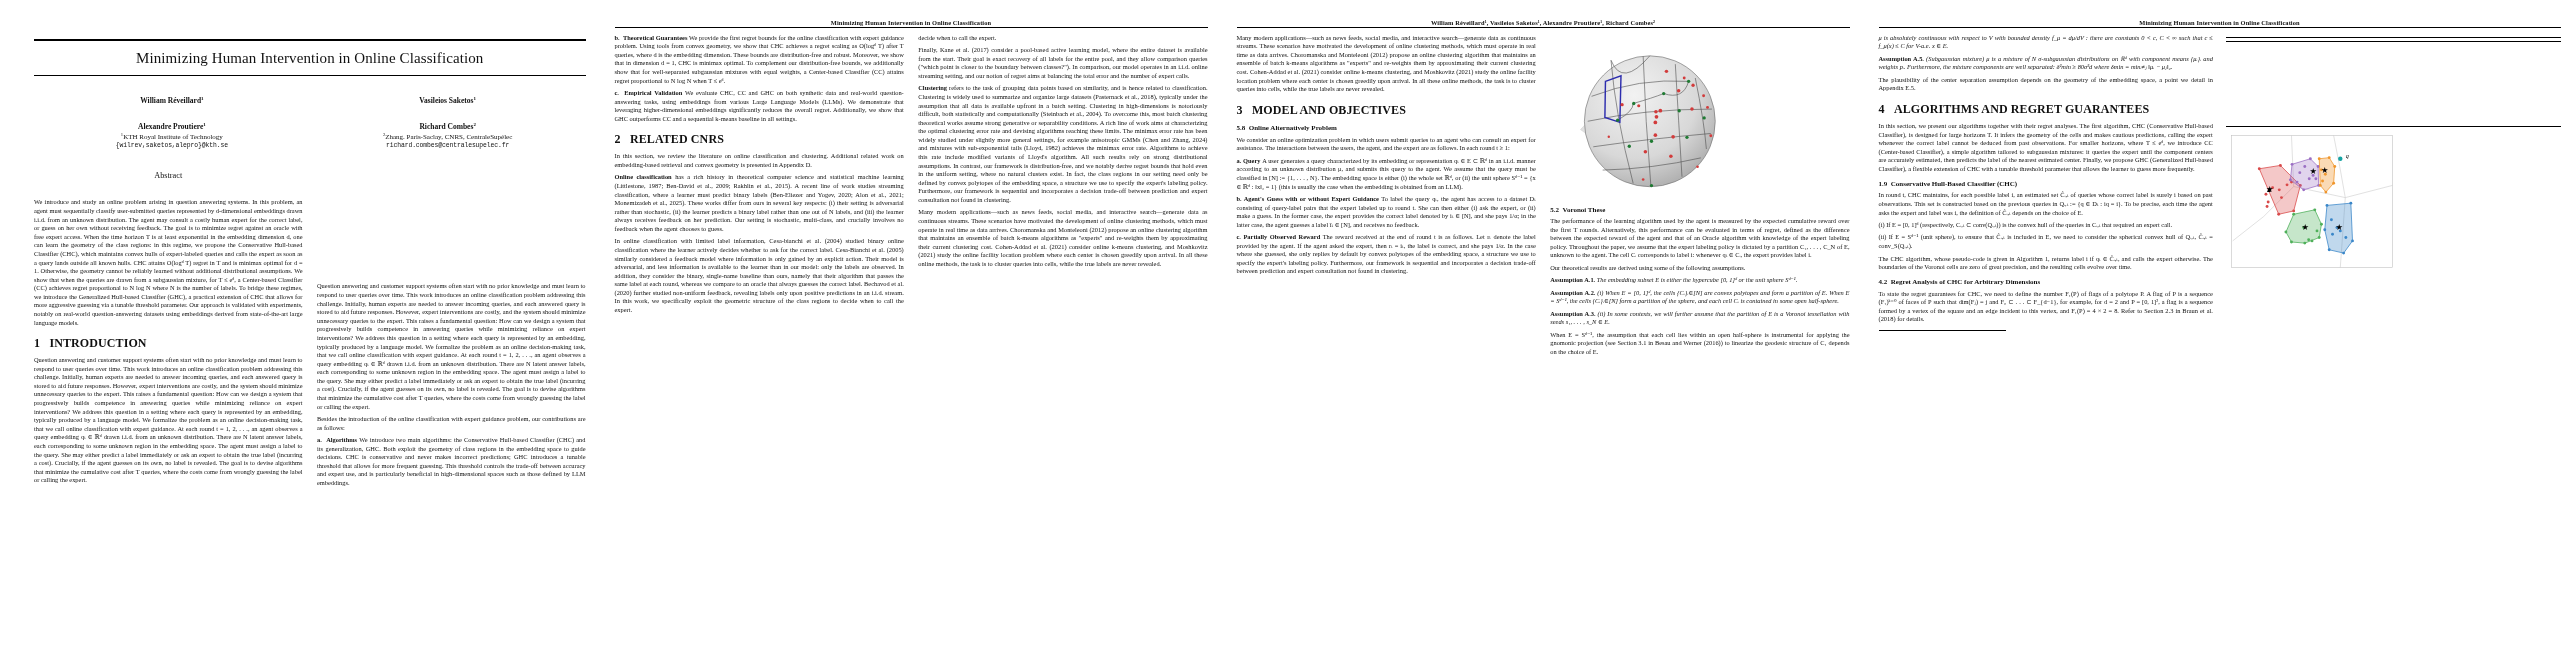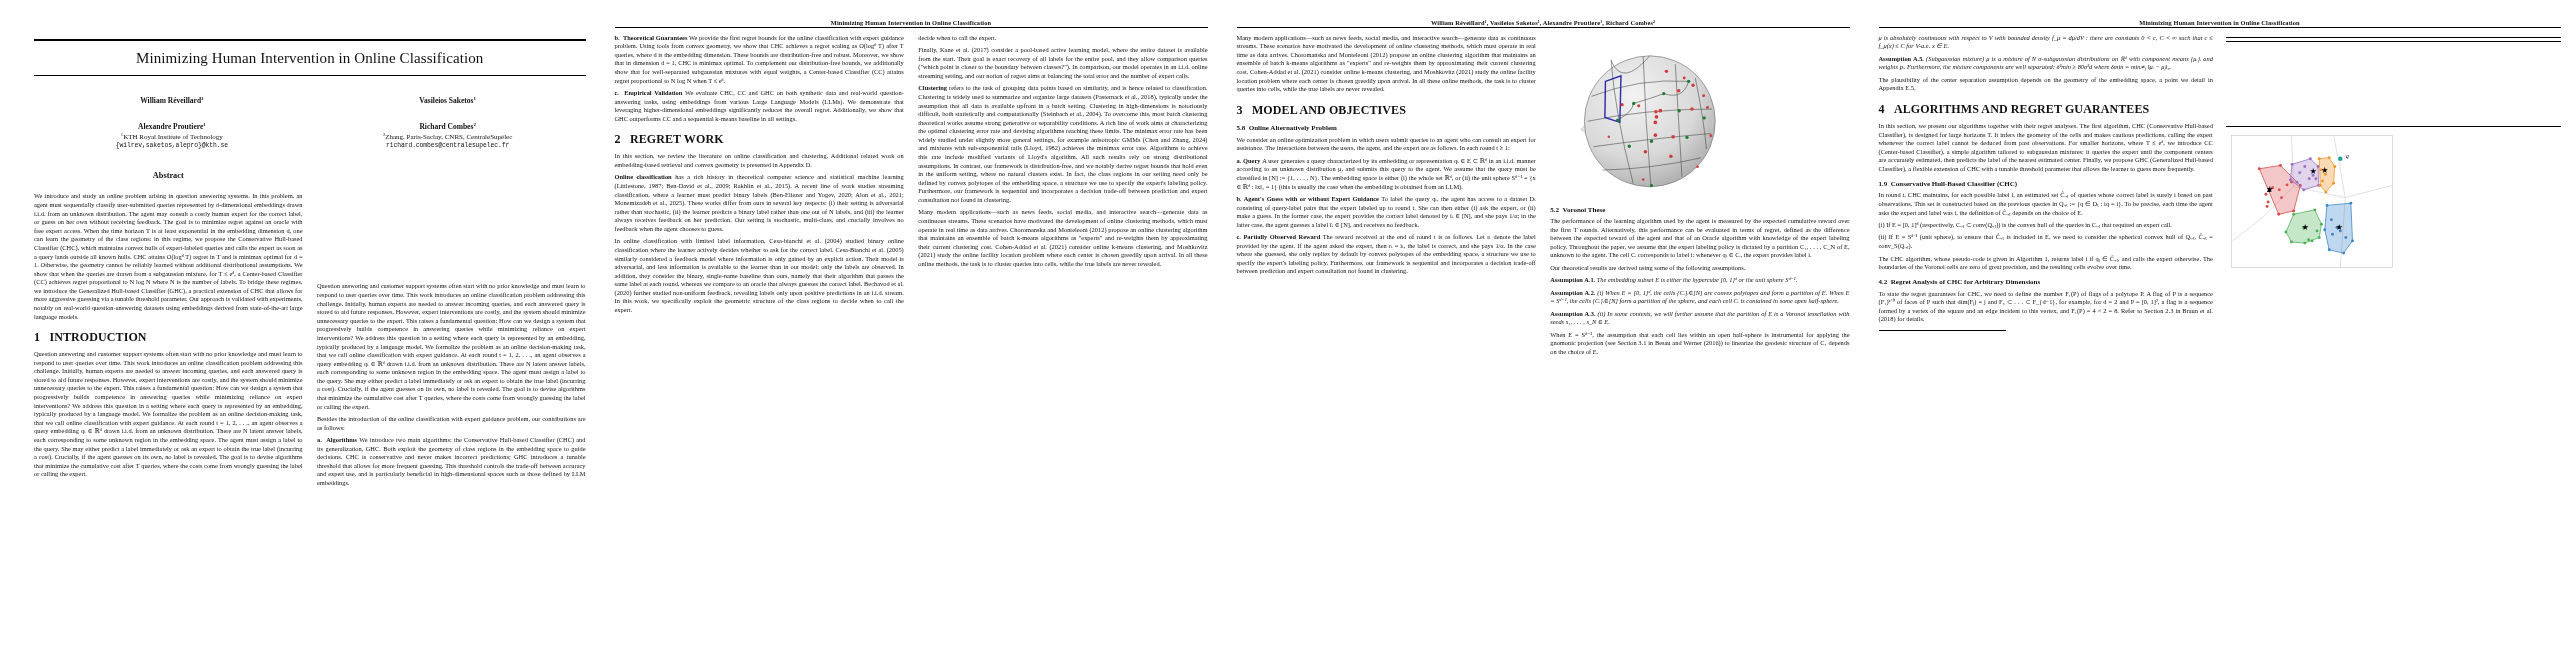--- a/index.html
+++ b/index.html
@@ -78,21 +78,21 @@
 
   p.body{
     font-size:6.4px;
     line-height:1.34;
     text-align:justify;
     margin:0 0 3.9px 0;
     hyphens:auto;
     -webkit-hyphens:auto;
   }
   .abs-h{
-    text-align:center;font-size:8.3px;font-weight:bold;margin:9px 0 12px 0;
+    text-align:center;font-size:8.3px;font-weight:normal;margin:9px 0 18px 0;
   }
   h2.sec{
     font-size:12px;font-weight:bold;margin:9px 0 5px 0;letter-spacing:0.1px;
   }
   h3.sub{
     font-size:7px;font-weight:bold;margin:6.7px 0 3.3px 0;
   }
   .runin{font-weight:bold;}
   .it{font-style:italic;}
 
@@ -175,21 +175,21 @@
 
   <div class="page p2">
     <div class="runhead">Minimizing Human Intervention in Online Classification</div>
     <div class="rule-thin"></div>
 
     <div class="cols" style="margin-top:2.2px;">
       <div class="col">
         <p class="body"><span class="runin">b.</span>&nbsp;&nbsp;<span class="runin">Theoretical Guarantees</span>&nbsp;<span>We provide the first regret bounds for the online classification with expert guidance problem. Using tools from convex geometry, we show that CHC achieves a regret scaling as O(logᵈ T) after T queries, where d is the embedding dimension. These bounds are distribution-free and robust. Moreover, we show that in dimension d = 1, CHC is minimax optimal. To complement our distribution-free bounds, we additionally show that for well-separated subgaussian mixtures with equal weights, a Center-based Classifier (CC) attains regret proportional to N log N when T ≤ eᵈ.</span></p>
         <p class="body"><span class="runin">c.</span>&nbsp;&nbsp;<span class="runin">Empirical Validation</span>&nbsp;<span>We evaluate CHC, CC and GHC on both synthetic data and real-world question-answering tasks, using embeddings from various Large Language Models (LLMs). We demonstrate that leveraging higher-dimensional embeddings significantly reduces the overall regret. Additionally, we show that GHC outperforms CC and a sequential k-means baseline in all settings.</span></p>
 
-        <h2 class="sec"><span>2</span>&nbsp;&nbsp;&nbsp;<span>REGRET WORK</span></h2>
+        <h2 class="sec"><span>2</span>&nbsp;&nbsp;&nbsp;<span>RELATED CNRS</span></h2>
         <p class="body">In this section, we review the literature on online classification and clustering. Additional related work on embedding-based retrieval and convex geometry is presented in Appendix D.</p>
         <p class="body"><span class="runin">Online classification</span>&nbsp;<span>has a rich history in theoretical computer science and statistical machine learning (Littlestone, 1987; Ben-David et al., 2009; Rakhlin et al., 2015). A recent line of work studies streaming classification, where a learner must predict binary labels (Ben-Eliezer and Yogev, 2020; Alon et al., 2021; Monemizadeh et al., 2025). These works differ from ours in several key respects: (i) their setting is adversarial rather than stochastic, (ii) the learner predicts a binary label rather than one out of N labels, and (iii) the learner always receives feedback on her prediction. Our setting is stochastic, multi-class, and crucially involves no feedback when the agent chooses to guess.</span></p>
         <p class="body">In online classification with limited label information, Cesa-bianchi et al. (2004) studied binary online classification where the learner actively decides whether to ask for the correct label. Cesa-Bianchi et al. (2005) similarly considered a feedback model where information is only gained by an explicit action. Their model is adversarial, and less information is available to the learner than in our model: only the labels are observed. In addition, they consider the binary, single-name baseline than ours, namely that their algorithm that passes the same label at each round, whereas we compare to an oracle that always guesses the correct label. Bechavod et al. (2020) further studied non-uniform feedback, revealing labels only upon positive predictions in an i.i.d. stream. In this work, we specifically exploit the geometric structure of the class regions to decide when to call the expert.</p>
       </div>
       <div class="col">
         <p class="body">decide when to call the expert.</p>
         <p class="body">Finally, Kane et al. (2017) consider a pool-based active learning model, where the entire dataset is available from the start. Their goal is exact recovery of all labels for the entire pool, and they allow comparison queries ("which point is closer to the boundary between classes?"). In comparison, our model operates in an i.i.d. online streaming setting, and our notion of regret aims at balancing the total error and the number of expert calls.</p>
         <p class="body"><span class="runin">Clustering</span>&nbsp;<span>refers to the task of grouping data points based on similarity, and is hence related to classification. Clustering is widely used to summarize and organize large datasets (Pasternack et al., 2018), typically under the assumption that all data is available upfront in a batch setting. Clustering in high-dimensions is notoriously difficult, both statistically and computationally (Steinbach et al., 2004). To overcome this, most batch clustering theoretical works assume strong generative or separability conditions. A rich line of work aims at characterizing the optimal clustering error rate and devising algorithms reaching these limits. The minimax error rate has been widely studied under slightly more general settings, for example anisotropic GMMs (Chen and Zhang, 2024) and mixtures with sub-exponential tails (Lloyd, 1982) achieves the minimax error rate. Algorithms to achieve this rate include modified variants of Lloyd's algorithm. All such results rely on strong distributional assumptions. In contrast, our framework is distribution-free, and we notably derive regret bounds that hold even in the uniform setting, where no natural clusters exist. In fact, the class regions in our setting need only be defined by convex polytopes of the embedding space, a structure we use to specify the expert's labeling policy. Furthermore, our framework is sequential and incorporates a decision trade-off between prediction and expert consultation not found in clustering.</span></p>
         <p class="body">Many modern applications—such as news feeds, social media, and interactive search—generate data as continuous streams. These scenarios have motivated the development of online clustering methods, which must operate in real time as data arrives. Choromanska and Monteleoni (2012) propose an online clustering algorithm that maintains an ensemble of batch k-means algorithms as "experts" and re-weights them by approximating their current clustering cost. Cohen-Addad et al. (2021) consider online k-means clustering, and Moshkovitz (2021) study the online facility location problem where each center is chosen greedily upon arrival. In all these online methods, the task is to cluster queries into cells, while the true labels are never revealed.</p>
       </div>
@@ -292,21 +292,21 @@
         <p class="thm"><span class="nm">Assumption A.3.</span> <span class="it">(ii) In some contexts, we will further assume that the partition of E is a Voronoi tessellation with seeds s₁, . . . , s_N ∈ E.</span></p>
         <p class="body">When E = Sᵈ⁻¹, the assumption that each cell lies within an open half-sphere is instrumental for applying the gnomonic projection (see Section 3.1 in Besau and Werner (2016)) to linearize the geodesic structure of C₁ depends on the choice of E.</p>
       </div>
     </div>
   </div>
 
   <div class="page p4">
     <div class="runhead">Minimizing Human Intervention in Online Classification</div>
     <div class="rule-thin"></div>
 
-    <div class="cols tight" style="margin-top:2.2px;font-family:Liberation Serif, serif;">
+    <div class="cols tight" style="margin-top:2.2px;">
       <div class="col">
         <p class="thm"><span class="nm"></span> <span class="it">μ is absolutely continuous with respect to V with bounded density f_μ = dμ/dV : there are constants 0 &lt; c, C &lt; ∞ such that c ≤ f_μ(x) ≤ C for V-a.e. x ∈ E.</span></p>
         <p class="thm"><span class="nm">Assumption A.5.</span> <span class="it">(Subgaussian mixture) μ is a mixture of N σ-subgaussian distributions on ℝᵈ with component means {μᵢ}ᵢ and weights pᵢ. Furthermore, the mixture components are well separated: δ²min ≥ 80σ²d where δmin = minᵢ≠ⱼ ‖μᵢ − μⱼ‖₂.</span></p>
         <p class="body">The plausibility of the center separation assumption depends on the geometry of the embedding space, a point we detail in Appendix E.5.</p>
 
         <h2 class="sec"><span>4</span>&nbsp;&nbsp;&nbsp;<span>ALGORITHMS AND REGRET GUARANTEES</span></h2>
         <p class="body">In this section, we present our algorithms together with their regret analyses. The first algorithm, CHC (Conservative Hull-based Classifier), is designed for large horizons T. It infers the geometry of the cells and makes cautious predictions, calling the expert whenever the correct label cannot be deduced from past observations. For smaller horizons, where T ≤ eᵈ, we introduce CC (Center-based Classifier), a simple algorithm tailored to subgaussian mixtures: it queries the expert until the component centers are accurately estimated, then predicts the label of the nearest estimated center. Finally, we propose GHC (Generalized Hull-based Classifier), a flexible extension of CHC with a tunable threshold parameter that allows the learner to guess more frequently.</p>
 
         <h3 class="sub"><span>1.9</span>&nbsp;&nbsp;<span>Conservative Hull-Based Classifier (CHC)</span></h3>
         <p class="body">In round t, CHC maintains, for each possible label i, an estimated set Ĉᵢ,ₜ of queries whose correct label is surely i based on past observations. This set is constructed based on the previous queries in Qᵢ,ₜ := {q ∈ Dₜ : iq = i}. To be precise, each time the agent asks the expert and label was i, the definition of Ĉᵢ,ₜ depends on the choice of E.</p>

